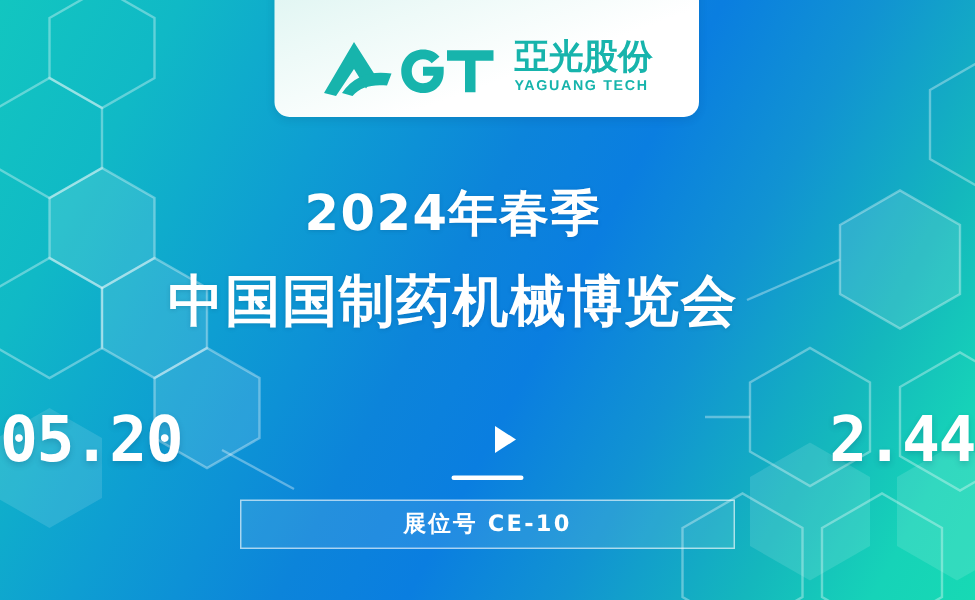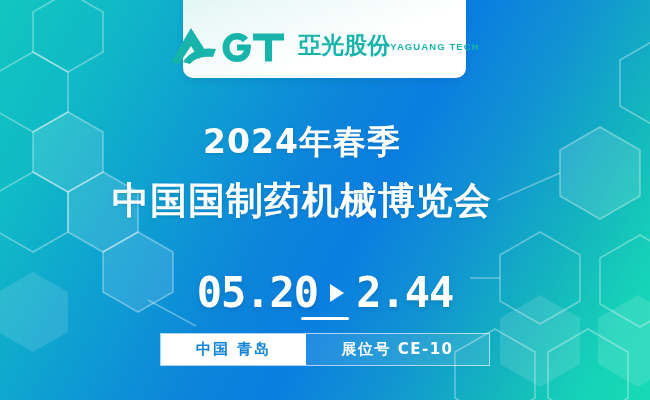--- a/index.html
+++ b/index.html
@@ -32,21 +32,21 @@
     background:linear-gradient(160deg,#dff5f2 0%,#eefaf8 28%,#ffffff 62%,#ffffff 100%);
     border-radius:0 0 10px 10px;
     box-shadow:0 2px 6px rgba(0,40,70,.12);
     display:flex;align-items:flex-end;justify-content:center;
     padding-bottom:14px;
   }
   #logo-inner{display:flex;align-items:center;gap:9px;}
 
   .agt-mark{display:block;}
 
-  .cn-brand{display:flex;flex-direction:row;align-items:center;line-height:1;}
+  .cn-brand{display:flex;flex-direction:column;align-items:flex-start;line-height:1;}
   .cn-brand-top{
     font-family:"DejaVu Sans","Liberation Sans",sans-serif;
     font-size:23px;font-weight:700;color:#17b4ac;letter-spacing:0px;
     white-space:nowrap;
   }
   .cn-brand-sub{
     font-family:"Liberation Sans",sans-serif;
     font-size:9.5px;font-weight:700;color:#17b4ac;
     letter-spacing:1.1px;margin-top:3px;white-space:nowrap;
   }
@@ -67,21 +67,21 @@
     background:#ffffff;color:#1184d8;
     font-size:13px;font-weight:700;letter-spacing:1px;
     padding:2px 16px 3px;border-radius:20px;
     font-family:"DejaVu Sans","Liberation Sans",sans-serif;
     box-shadow:0 1px 3px rgba(0,40,80,.15);
   }
 
   
   #date-row{
     position:absolute;left:0;top:268px;width:650px;
-    display:flex;align-items:center;justify-content:center;gap:12px;
+    display:flex;align-items:center;justify-content:space-between;gap:12px;
     color:#ffffff;
   }
   .date-part{
     font-family:"DejaVu Sans Mono","Liberation Mono",monospace;
     font-size:42px;font-weight:700;letter-spacing:-1px;
     text-shadow:0 2px 4px rgba(0,50,90,.2);
   }
   #date-arrow{
     width:0;height:0;
     border-left:14px solid #ffffff;
@@ -187,17 +187,16 @@
 
 
   <div id="date-row">
     <span class="date-part">05.20</span>
     <span id="date-arrow"></span>
     <span class="date-part">2.44</span>
   </div>
   <div id="date-rule"></div>
 
   <div id="bottom-bar">
-    <div id="venue-chip">中国 青岛</div>
     <div id="booth-chip">展位号 CE-10</div>
   </div>
 
 </div>
 
 </body></html>

